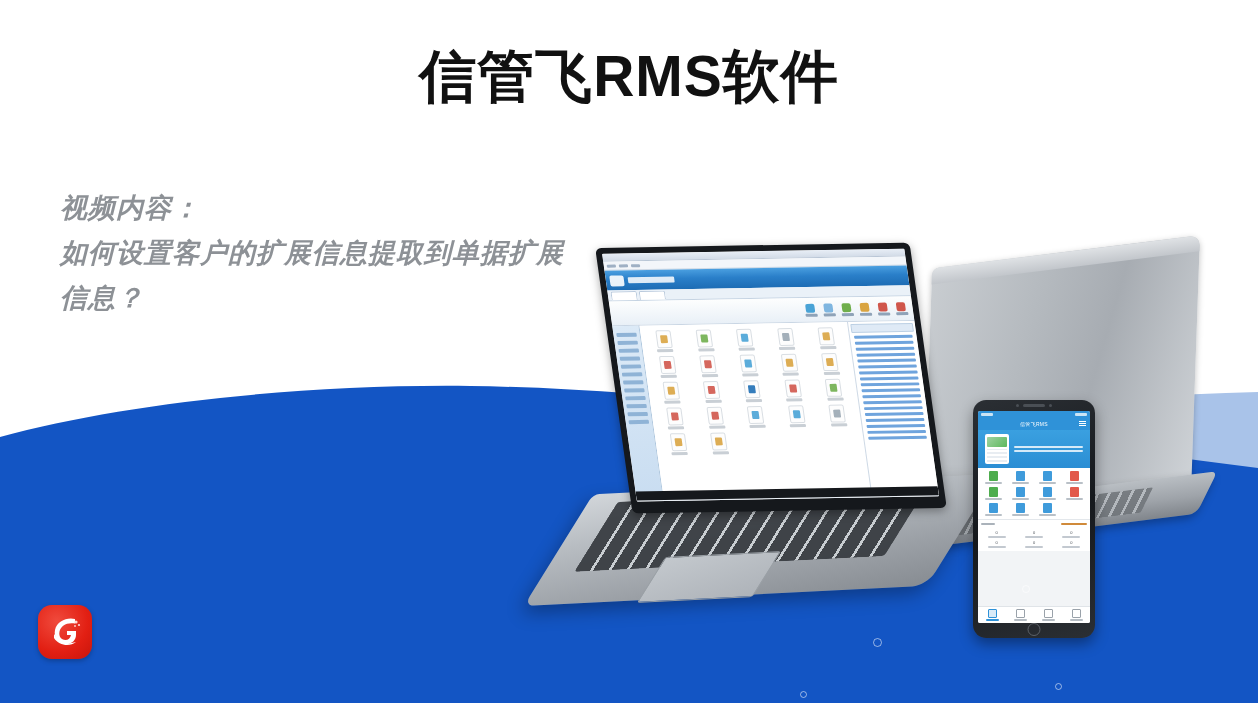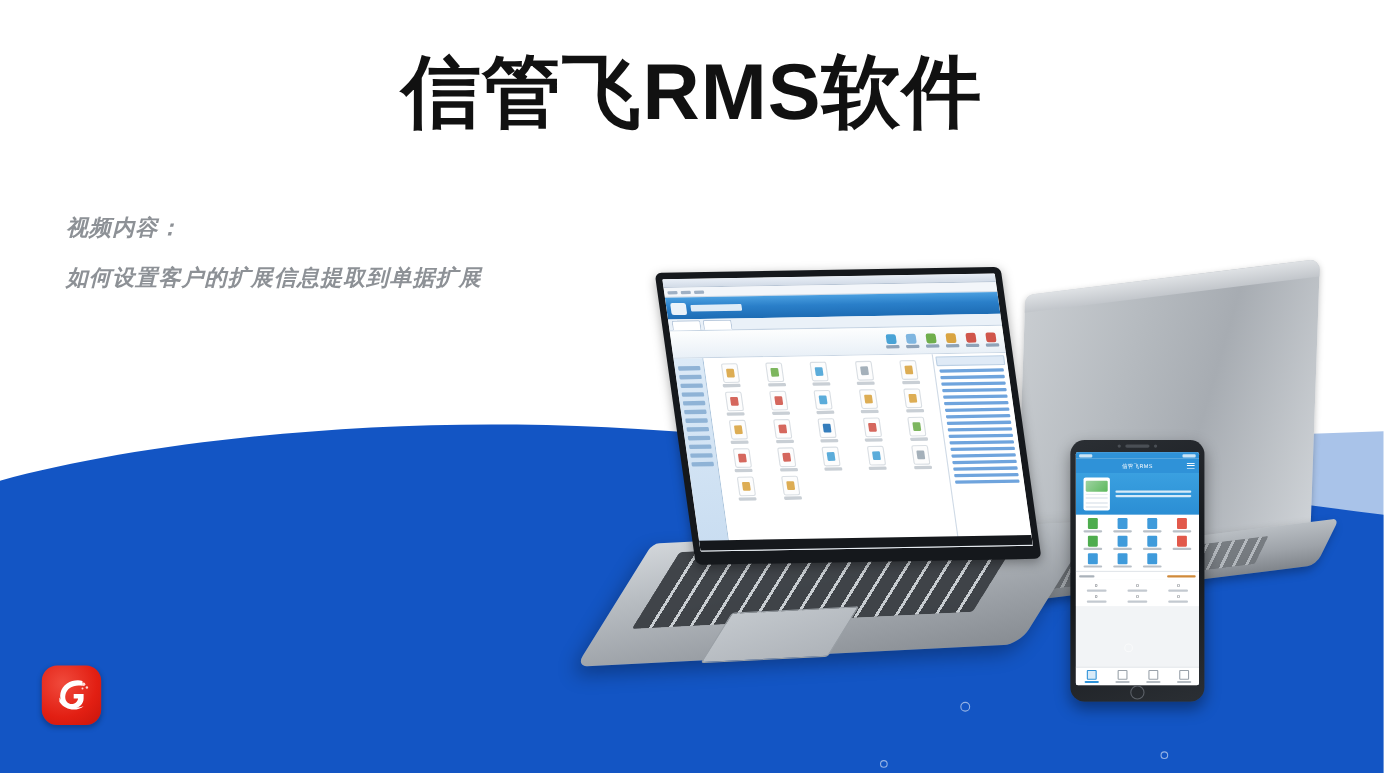--- a/index.html
+++ b/index.html
@@ -12,29 +12,29 @@
   }
   .stage{position:absolute;inset:0;width:1258px;height:703px;overflow:hidden;background:#fff;}
 
   
   .wave-layer{position:absolute;left:0;top:0;width:1258px;height:703px;}
   .wave-layer svg{display:block;width:1258px;height:703px;}
 
   
   .headline{
     position:absolute;left:0;top:46px;width:1258px;text-align:center;
-    font-size:72px;font-weight:bold;color:#111111;letter-spacing:1px;
+    font-size:57px;font-weight:bold;color:#111111;letter-spacing:1px;
     line-height:1.08;white-space:nowrap;
   }
 
   
   .subtitle{
     position:absolute;left:60px;top:186px;width:680px;
     color:#8d9196;font-style:italic;font-weight:bold;
-    font-size:20px;line-height:45px;letter-spacing:1px;
+    font-size:27px;line-height:45px;letter-spacing:1px;
   }
   .subtitle .line{display:block;}
 
   
   .devices{position:absolute;left:575px;top:236px;width:683px;height:420px;}
 
   
   .laptop-rear{
     position:absolute;left:340px;top:16px;width:300px;height:290px;
     transform:skewY(-9deg) rotate(2deg);
@@ -213,20 +213,21 @@
       <path d="M700,470 C860,418 1040,398 1258,392 L1258,703 L700,703 Z" fill="#A9C3E9"></path>
       <path d="M0,437 C120,404 300,384 470,386 C700,389 960,430 1258,468 L1258,703 L0,703 Z" fill="#1355C4"></path>
     </svg>
   </div>
 
   <div class="headline">信管飞RMS软件</div>
 
   <div class="subtitle">
     <span class="line">视频内容：</span>
     <span class="line">如何设置客户的扩展信息提取到单据扩展</span>
+    <span class="line">信息？</span>
   </div>
 
   <div class="devices">
 
     <div class="laptop-rear">
       <div class="lid"></div>
       <div class="base"></div>
       <div class="base-keys"></div>
     </div>
 

